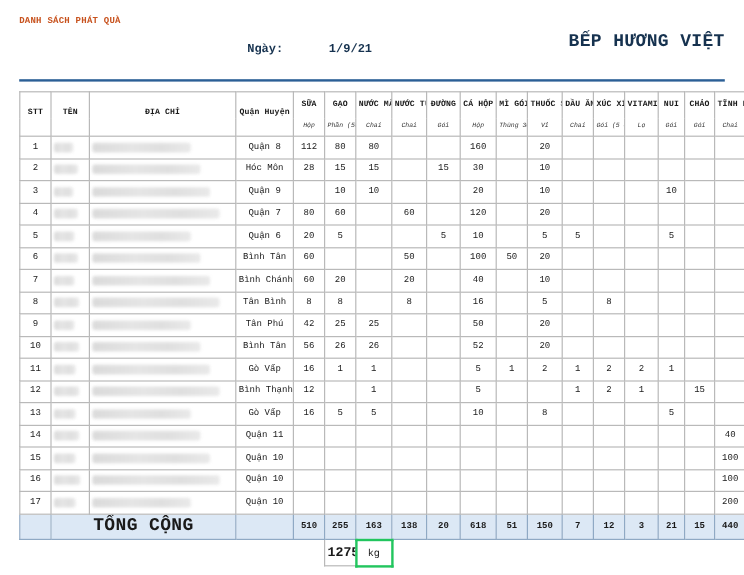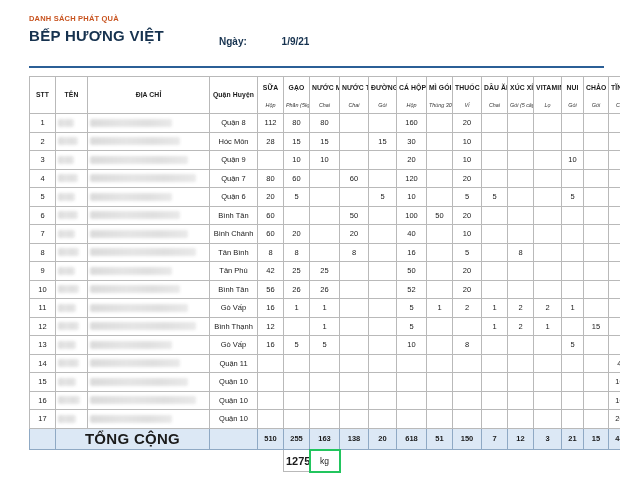--- a/index.html
+++ b/index.html
@@ -12,40 +12,42 @@
     background: #ffffff;
     font-family: "Liberation Sans", sans-serif;
     color: #1a1a1a;
     overflow: hidden;
   }
   .page {
     position: relative;
     width: 620px;
     height: 479px;
     box-sizing: border-box;
-    padding: 14px 16px 0 29px;
+    padding: 14px 16px 0 16px;
+    font-family: Liberation Mono, monospace;
   }
   .header {
     position: relative;
     height: 46px;
   }
   .org-name {
     font-size: 7.5px;
     font-weight: bold;
     color: #c8531f;
     letter-spacing: 0.2px;
     text-transform: uppercase;
   }
   .title {
     font-size: 15px;
     font-weight: bold;
     color: #16324f;
     letter-spacing: 0.3px;
     margin-top: 4px;
     text-transform: uppercase;
+    text-align: right;
   }
   .date-wrap {
     position: absolute;
     left: 190px;
     top: 22px;
     font-size: 10px;
     font-weight: bold;
     color: #16324f;
   }
   .date-label {

